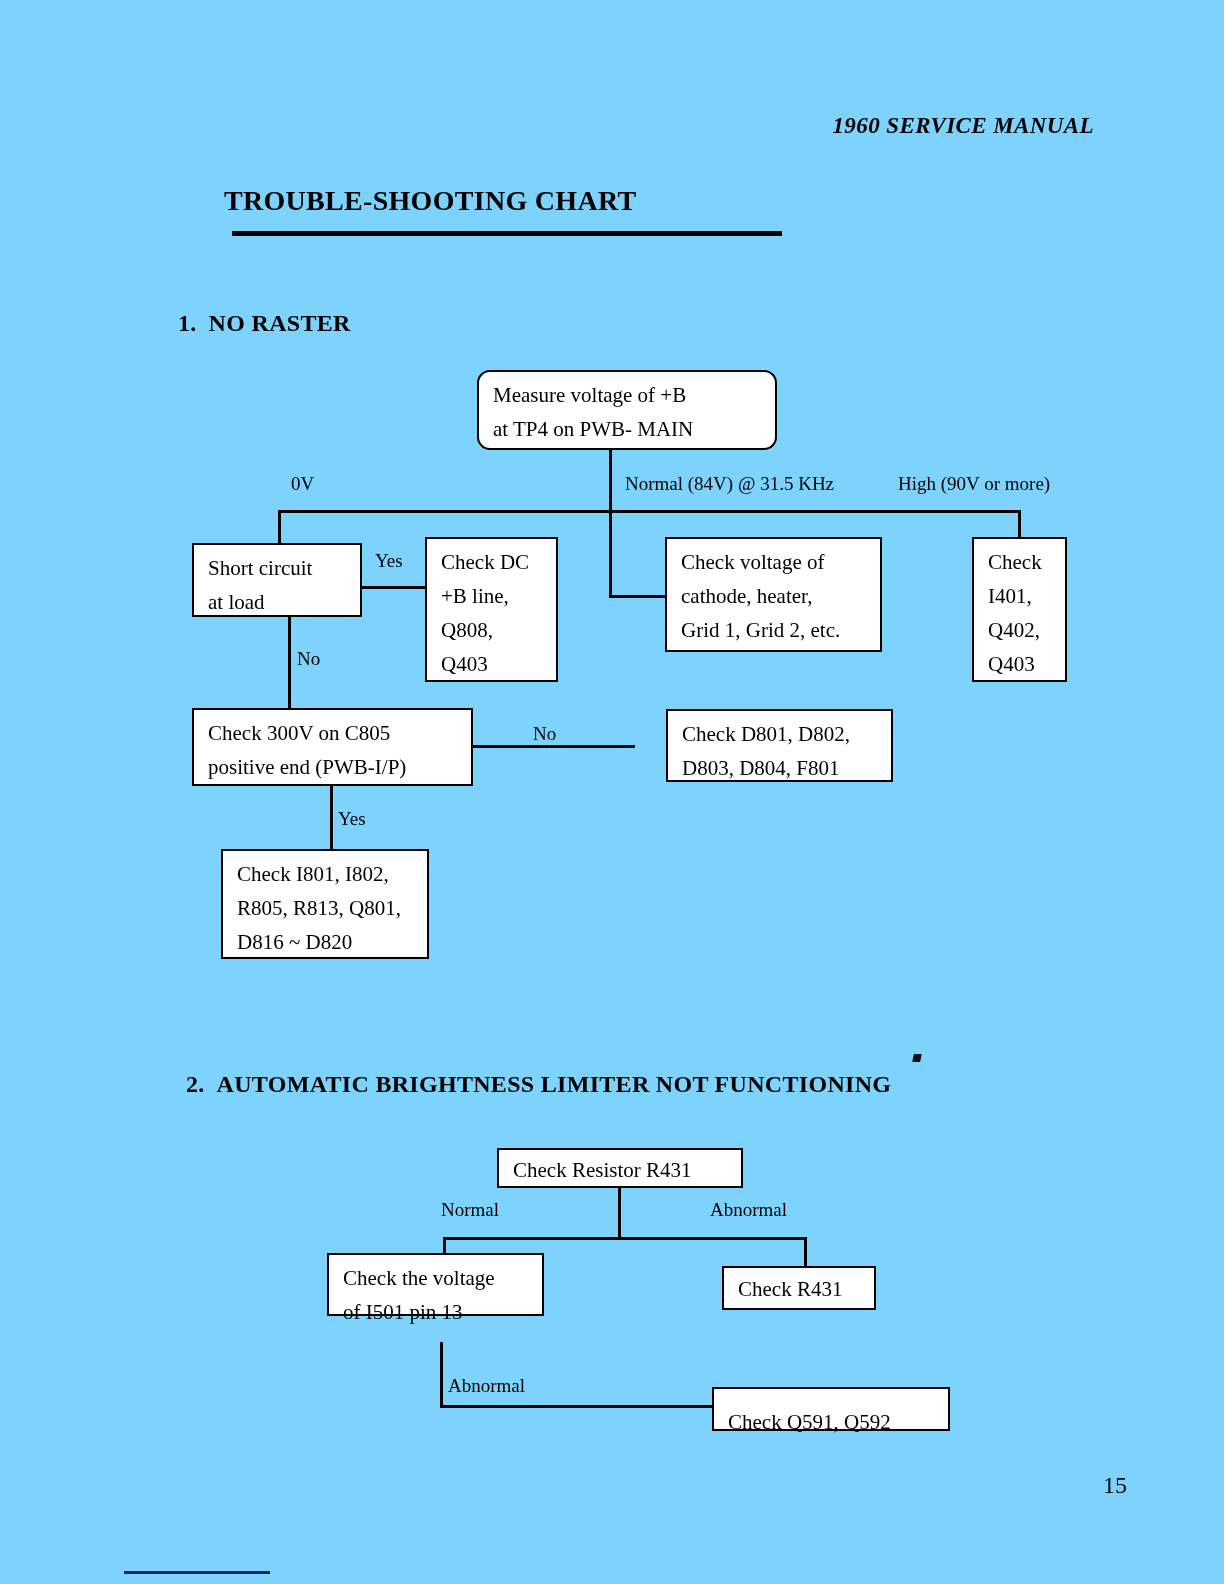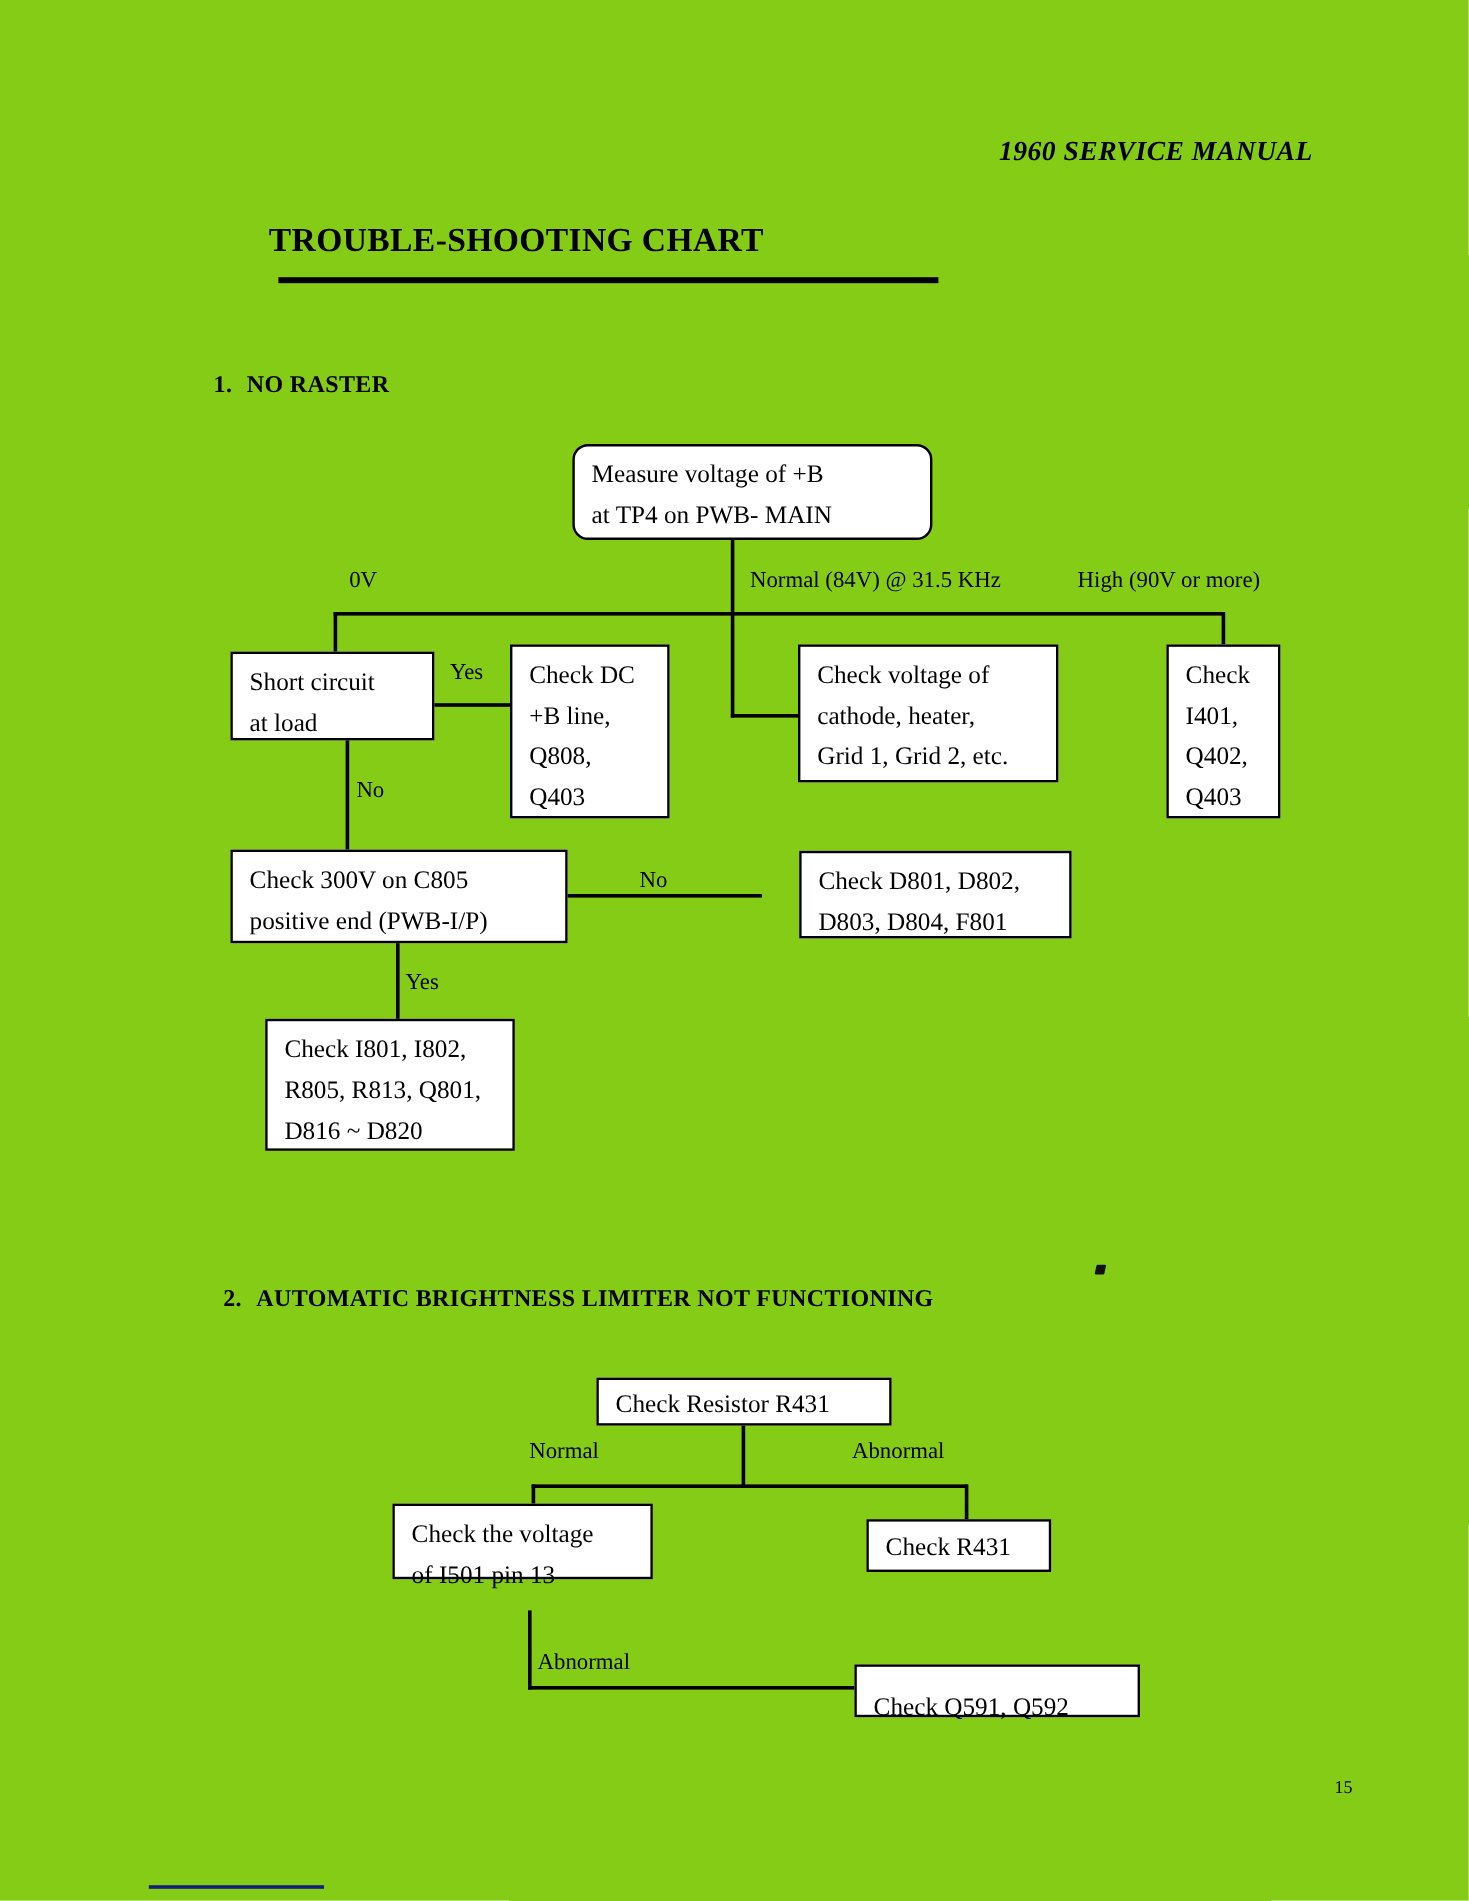--- a/index.html
+++ b/index.html
@@ -9,21 +9,21 @@
   }
   body {
     font-family: "Liberation Serif", "DejaVu Serif", serif;
     color: #000000;
   }
   #page {
     position: relative;
     width: 1224px;
     height: 1584px;
     overflow: hidden;
-    background: #84cc16;
+    background: #7dd3fc;
   }
 
   
   .manual-header {
     position: absolute;
     right: 130px;
     top: 113px;
     font-weight: bold;
     font-style: italic;
     font-size: 23px;
@@ -44,21 +44,21 @@
     left: 232px;
     top: 231px;
     width: 550px;
     height: 5px;
     background: #000;
   }
 
   
   .section-heading {
     position: absolute;
-    font-size: 20px;
+    font-size: 24px;
     font-weight: bold;
     letter-spacing: 0.3px;
     white-space: nowrap;
   }
   .section-heading .num { margin-right: 12px; }
   #sec1-heading { left: 178px; top: 310px; }
   #sec2-heading { left: 186px; top: 1071px; }
 
   
   .fbox {
@@ -86,21 +86,21 @@
     font-size: 19px;
     white-space: nowrap;
     background: transparent;
   }
 
   
   .page-number {
     position: absolute;
     right: 97px;
     bottom: 85px;
-    font-size: 15px;
+    font-size: 24px;
   }
   .speck {
     position: absolute;
     width: 8px;
     height: 8px;
     background: #111;
     transform: skewX(-12deg);
     border-radius: 1px;
   }
   .bottom-rule {

